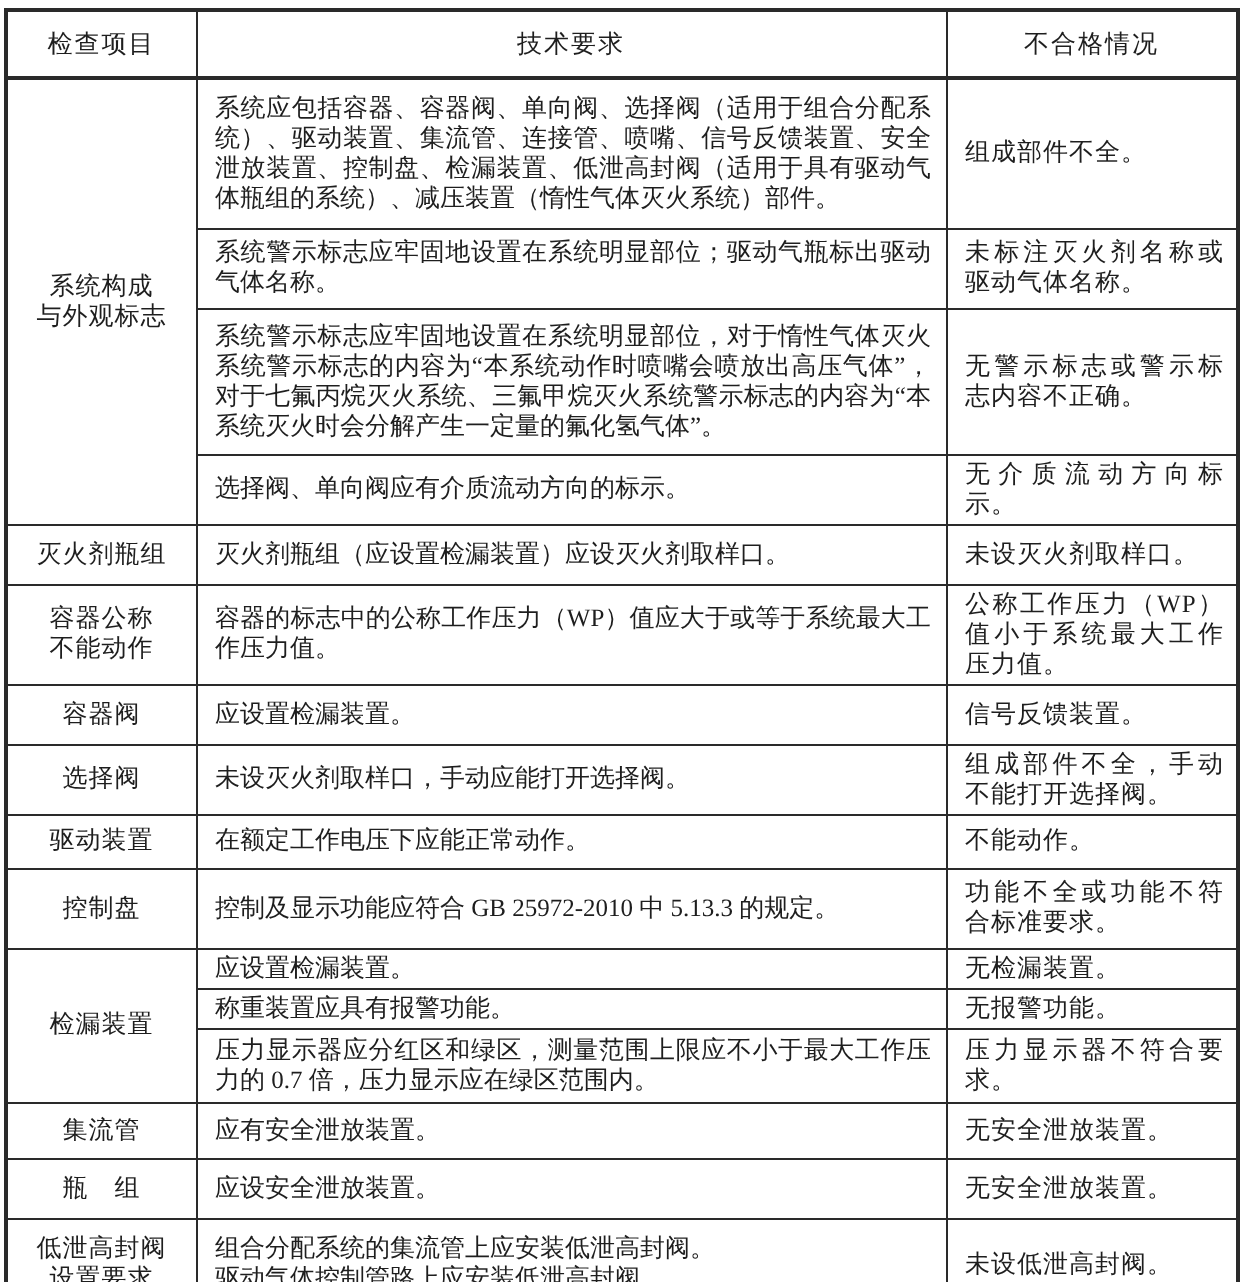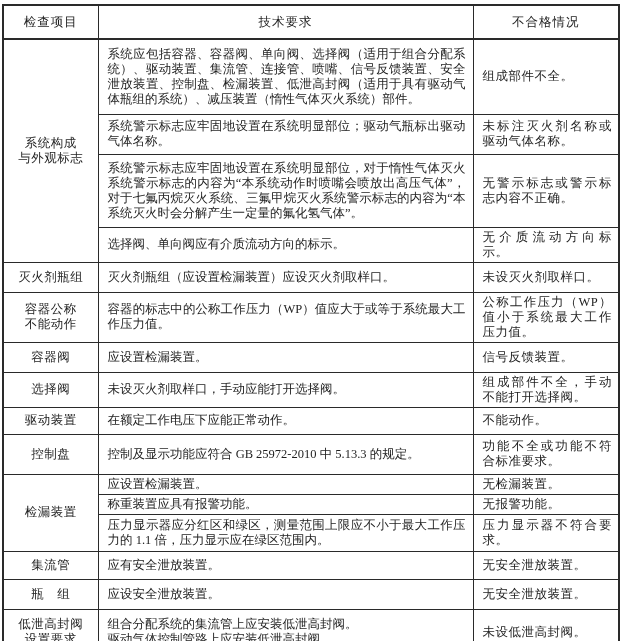--- a/index.html
+++ b/index.html
@@ -141,21 +141,21 @@
       <tr style="height:19px">
         <td class="item" rowspan="3">检漏装置</td>
         <td class="req">应设置检漏装置。</td>
         <td class="fail">无检漏装置。</td>
       </tr>
       <tr style="height:20px">
         <td class="req">称重装置应具有报警功能。</td>
         <td class="fail">无报警功能。</td>
       </tr>
       <tr style="height:37px">
-        <td class="req">压力显示器应分红区和绿区，测量范围上限应不小于最大工作压力的 1.1 倍，压力显示应在绿区范围内。</td>
+        <td class="req">压力显示器应分红区和绿区，测量范围上限应不小于最大工作压力的 0.7 倍，压力显示应在绿区范围内。</td>
         <td class="fail">压力显示器不符合要求。</td>
       </tr>
 
       <tr style="height:28px">
         <td class="item">集流管</td>
         <td class="req">应有安全泄放装置。</td>
         <td class="fail">无安全泄放装置。</td>
       </tr>
 
       <tr style="height:30px">

